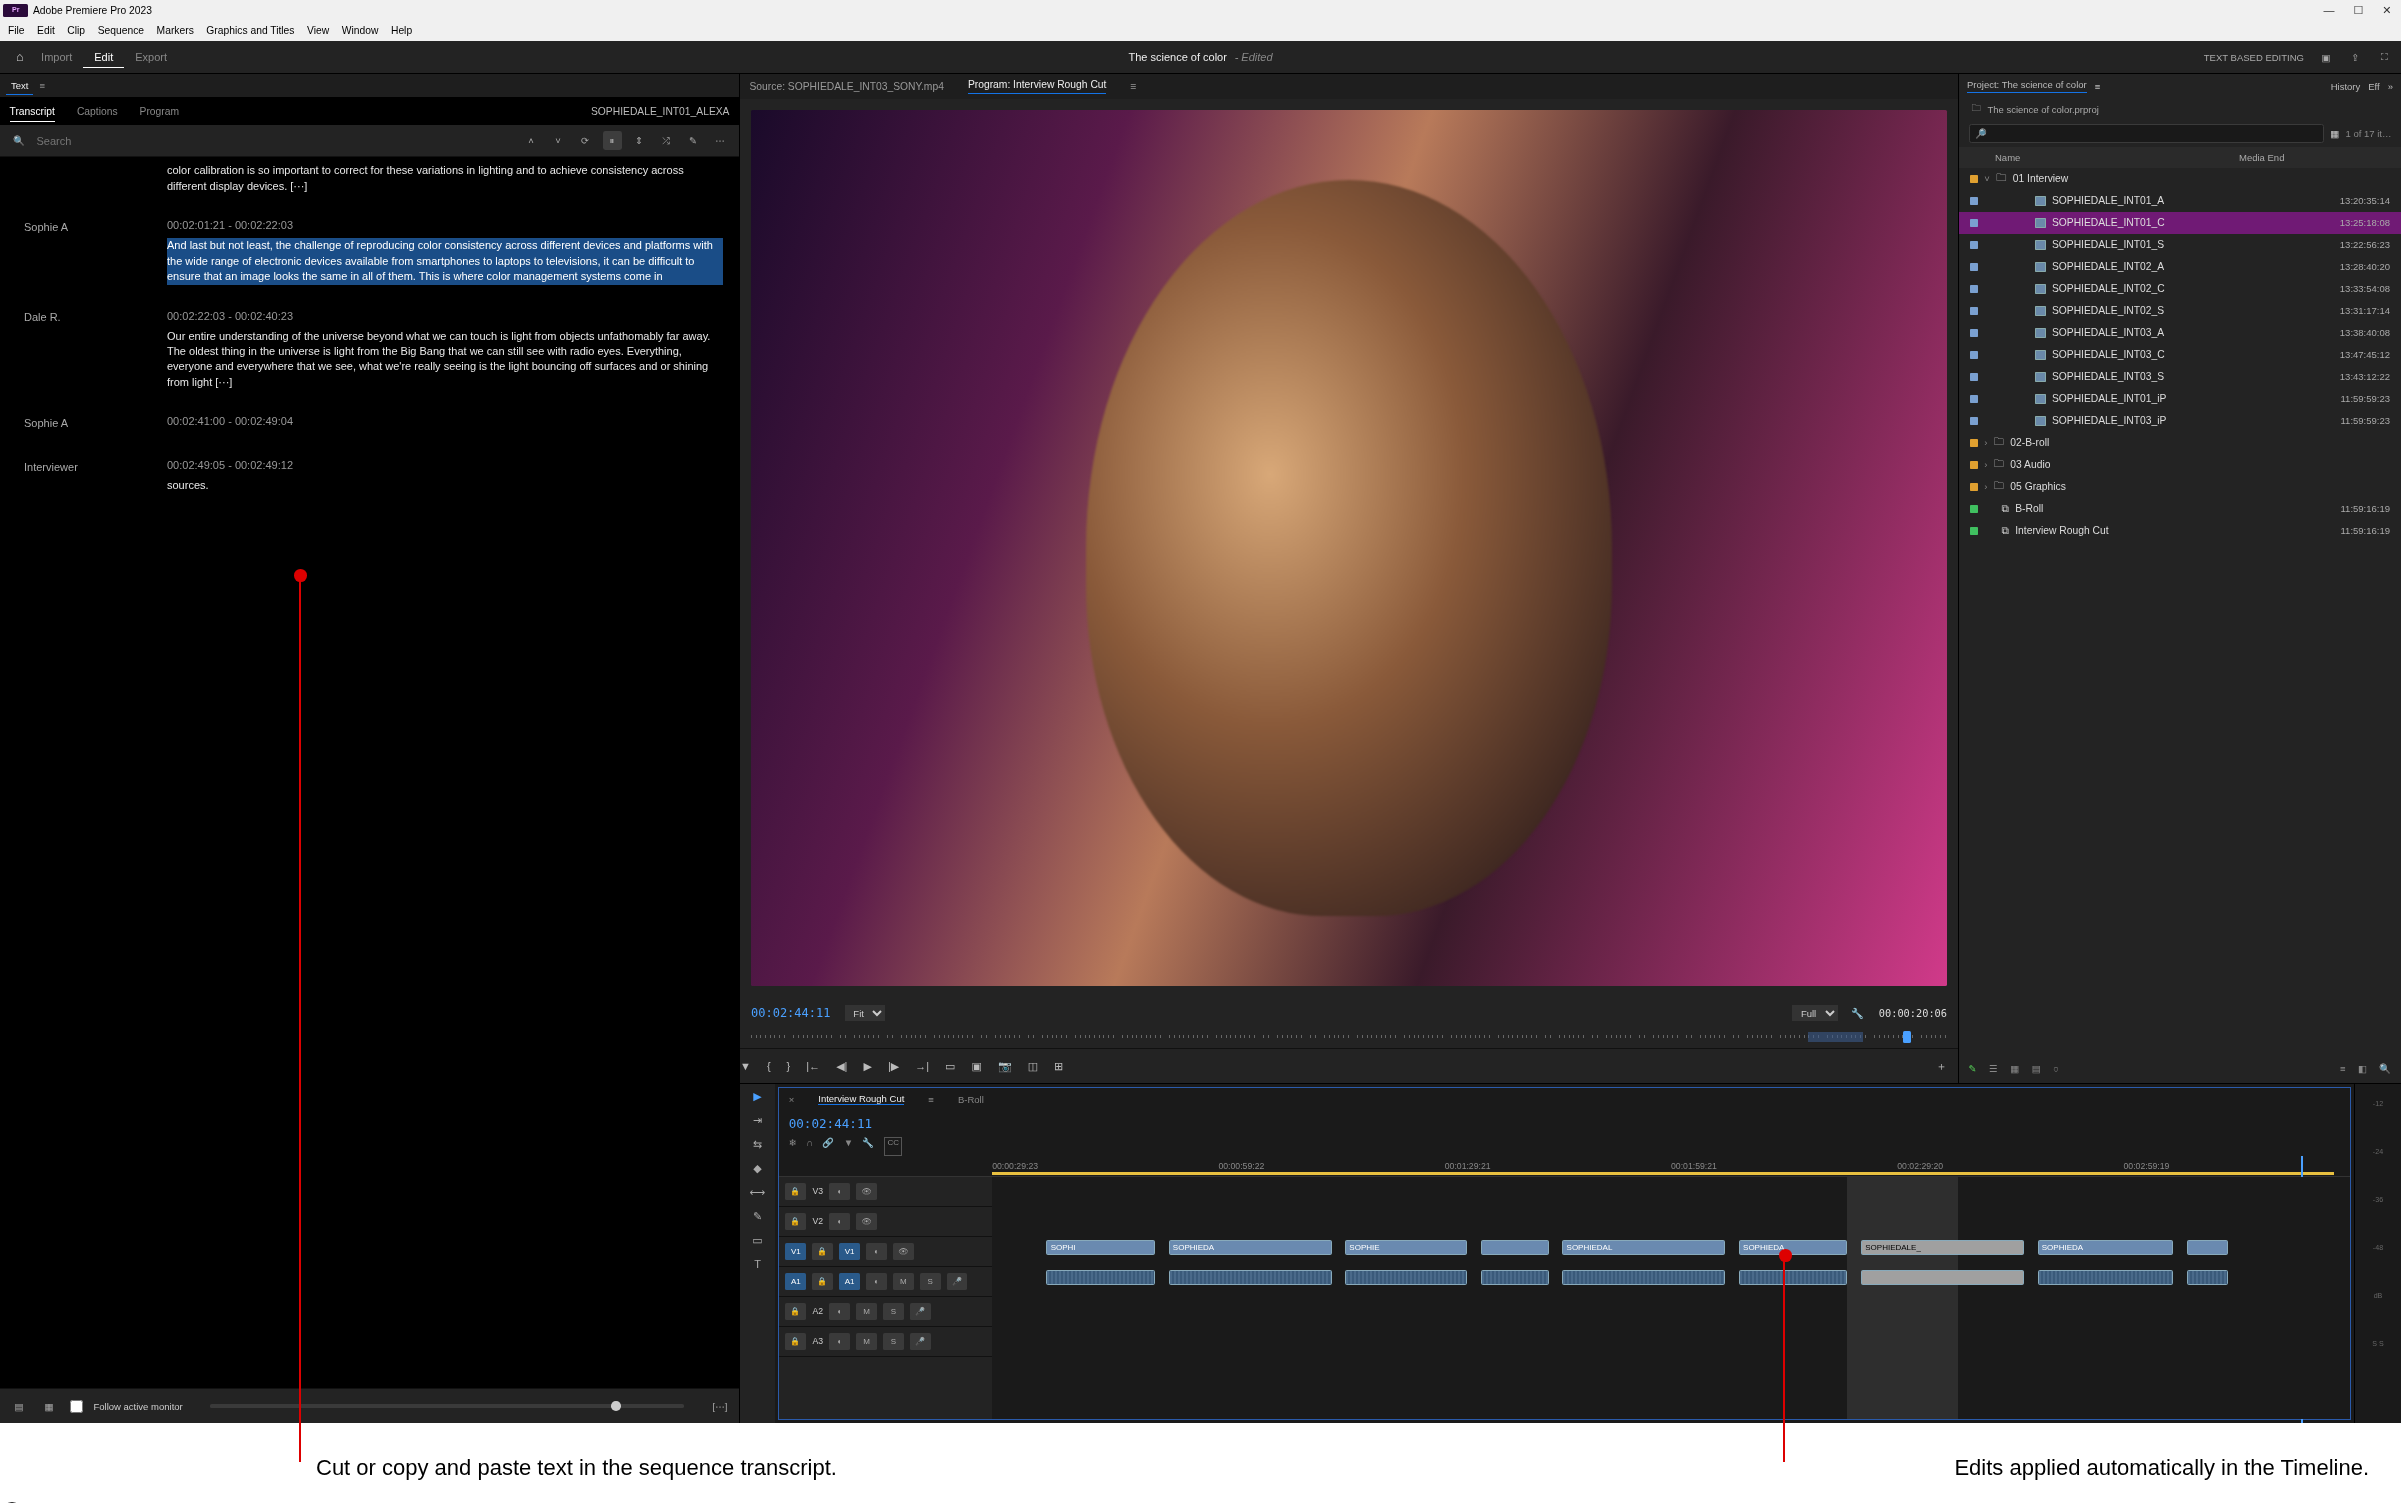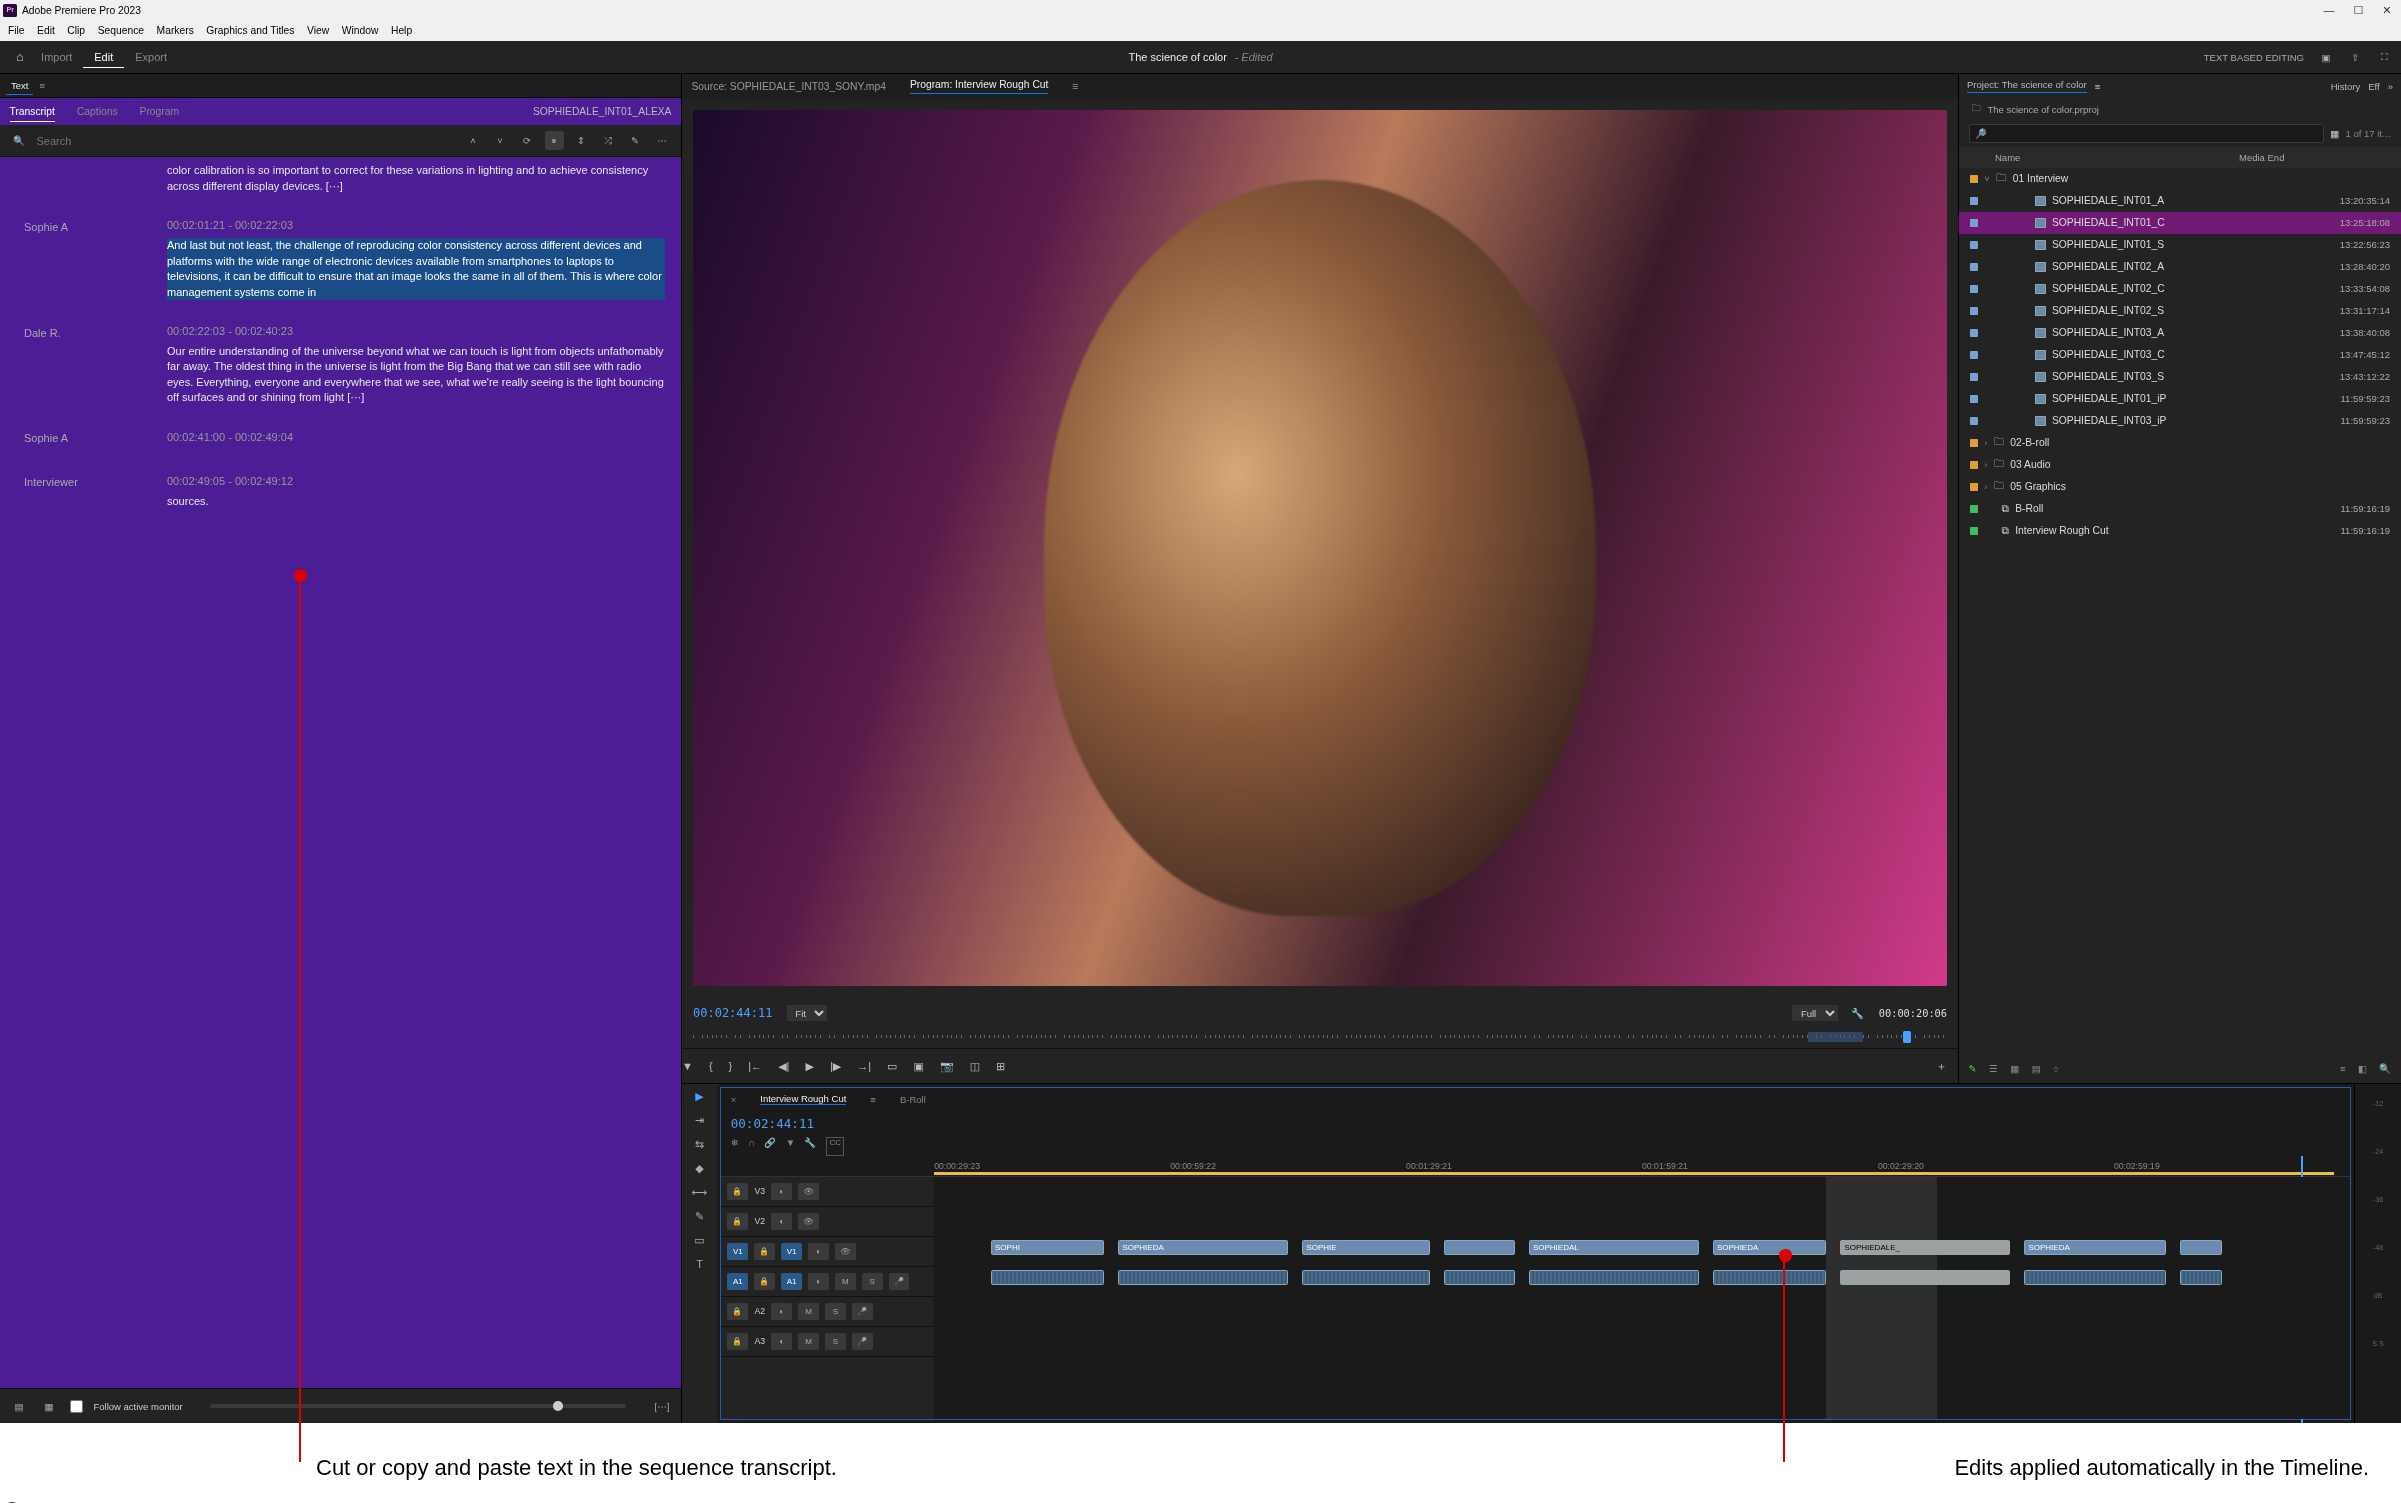--- a/index.html
+++ b/index.html
@@ -1,39 +1,39 @@
 <!DOCTYPE html>
 <html style="font-size:12.6px"><head>
 <meta charset="utf-8">
 <style>
 * { margin: 0; padding: 0; box-sizing: border-box; font-family: "Segoe UI", Tahoma, sans-serif; }
 body { background: #fff; color: #ccc; font-size: 9.5px; overflow: hidden; }
 .app { display: flex; flex-direction: column; width: 100%; height: 1423px; background: #1a1a1a; }
 .title-bar { display: flex; align-items: center; height: 20.6px; background: #f0f0f0; color: #000; padding: 0 3.2px; font-size: 10.3px; }
-.title-bar .logo { width: 14px; height: 12.6px; background: #2a0a3a; color: #e6a5ff; display: flex; align-items: center; justify-content: center; font-size: 7.1px; font-weight: bold; border-radius: 1.6px; margin-right: 4.7px; }
+.title-bar .logo { width: 25px; height: 12.6px; background: #2a0a3a; color: #e6a5ff; display: flex; align-items: center; justify-content: center; font-size: 7.1px; font-weight: bold; border-radius: 1.6px; margin-right: 4.7px; }
 .title-bar .win-controls { margin-left: auto; display: flex; gap: 19px; font-size: 11px; color: #333; padding-right: 6.3px; }
 .menu-bar { display: flex; align-items: center; height: 20.6px; background: #f0f0f0; color: #000; padding: 0 3.2px; font-size: 10.3px; gap: 3.2px; }
 .menu-bar span { padding: 0 4.7px; cursor: pointer; }
 .workspace-bar { display: flex; align-items: center; height: 33px; background: #232323; border-bottom: 0.8px solid #000; padding: 0 9.5px; }
 .workspace-bar .home { width: 20.6px; text-align: center; font-size: 12.6px; color: #ccc; }
 .workspace-bar .ws-tab { padding: 4.7px 11px; color: #888; font-size: 11px; }
 .workspace-bar .ws-tab.active { color: #fff; border-bottom: 1.6px solid #fff; }
 .workspace-bar .center { position: absolute; left: 50%; transform: translateX(-50%); font-size: 11px; color: #eee; }
 .workspace-bar .center .edited { color: #888; font-style: italic; margin-left: 4.7px; }
 .workspace-bar .right { margin-left: auto; display: flex; align-items: center; gap: 15px; color: #aaa; font-size: 9.5px; }
 .icon-btn { width: 14.2px; height: 14.2px; display: inline-flex; align-items: center; justify-content: center; color: #aaa; }
 
 .main { display: flex; flex: 1; min-height: 0; }
 
 .panel-tabs { display: flex; align-items: center; height: 24px; background: #1e1e1e; border-bottom: 0.8px solid #000; padding: 0 6.3px; gap: 6.3px; font-size: 9.5px; color: #888; }
 .panel-tabs .tab { padding: 3.2px 4.7px; }
 .panel-tabs .tab.active { color: #eee; border-bottom: 1.6px solid #1473e6; }
 
 
-.left-col { width: 682px; display: flex; flex-direction: column; background: #4c1d95; border-right: 0.8px solid #000; }
+.left-col { width: 740px; display: flex; flex-direction: column; background: #000000; border-right: 0.8px solid #000; }
 .sub-tabs { display: flex; align-items: center; height: 27px; padding: 0 9.5px; gap: 22px; font-size: 10.3px; }
 .sub-tabs .st { color: #888; padding: 4.7px 0; }
 .sub-tabs .st.active { color: #fff; border-bottom: 1.6px solid #fff; }
 .sub-tabs .clip-name { margin-left: auto; color: #bbb; font-size: 10.3px; }
 .search-row { display: flex; align-items: center; height: 32px; padding: 0 9.5px; gap: 8px; background: #232323; border-bottom: 0.8px solid #111; }
 .search-row input { background: transparent; border: none; color: #aaa; font-size: 11px; width: 95px; outline: none; }
 .tool-ic { width: 19px; height: 19px; display: flex; align-items: center; justify-content: center; color: #aaa; border-radius: 2.4px; }
 .tool-ic.active { background: #3d3d3d; }
 .transcript-body { flex: 1; overflow-y: auto; padding: 6.3px 16px 6.3px 24px; font-size: 11px; line-height: 1.4; }
 .segment { display: flex; gap: 32px; margin-bottom: 24px; }

